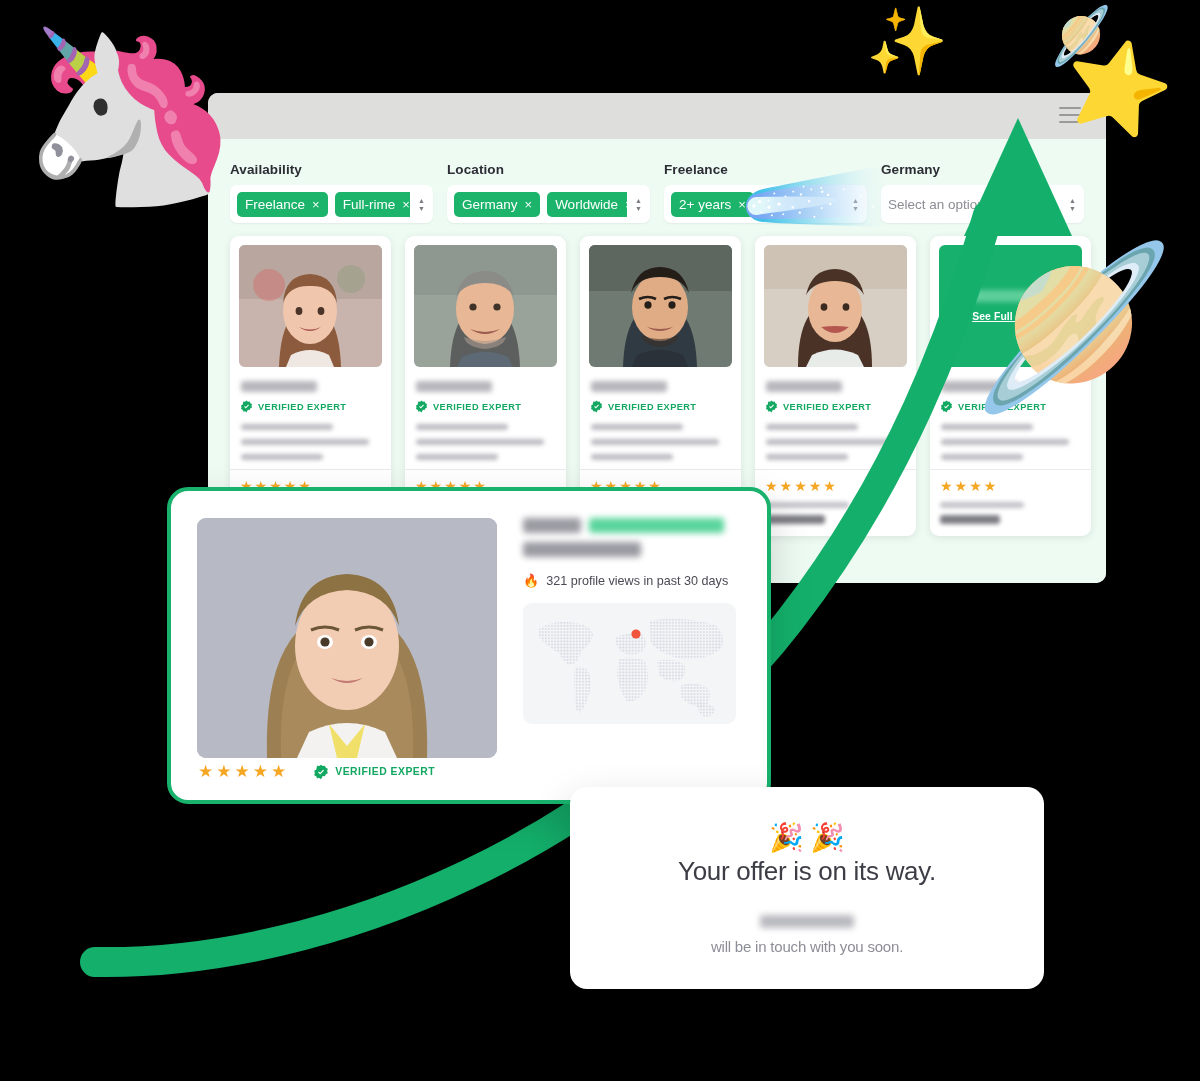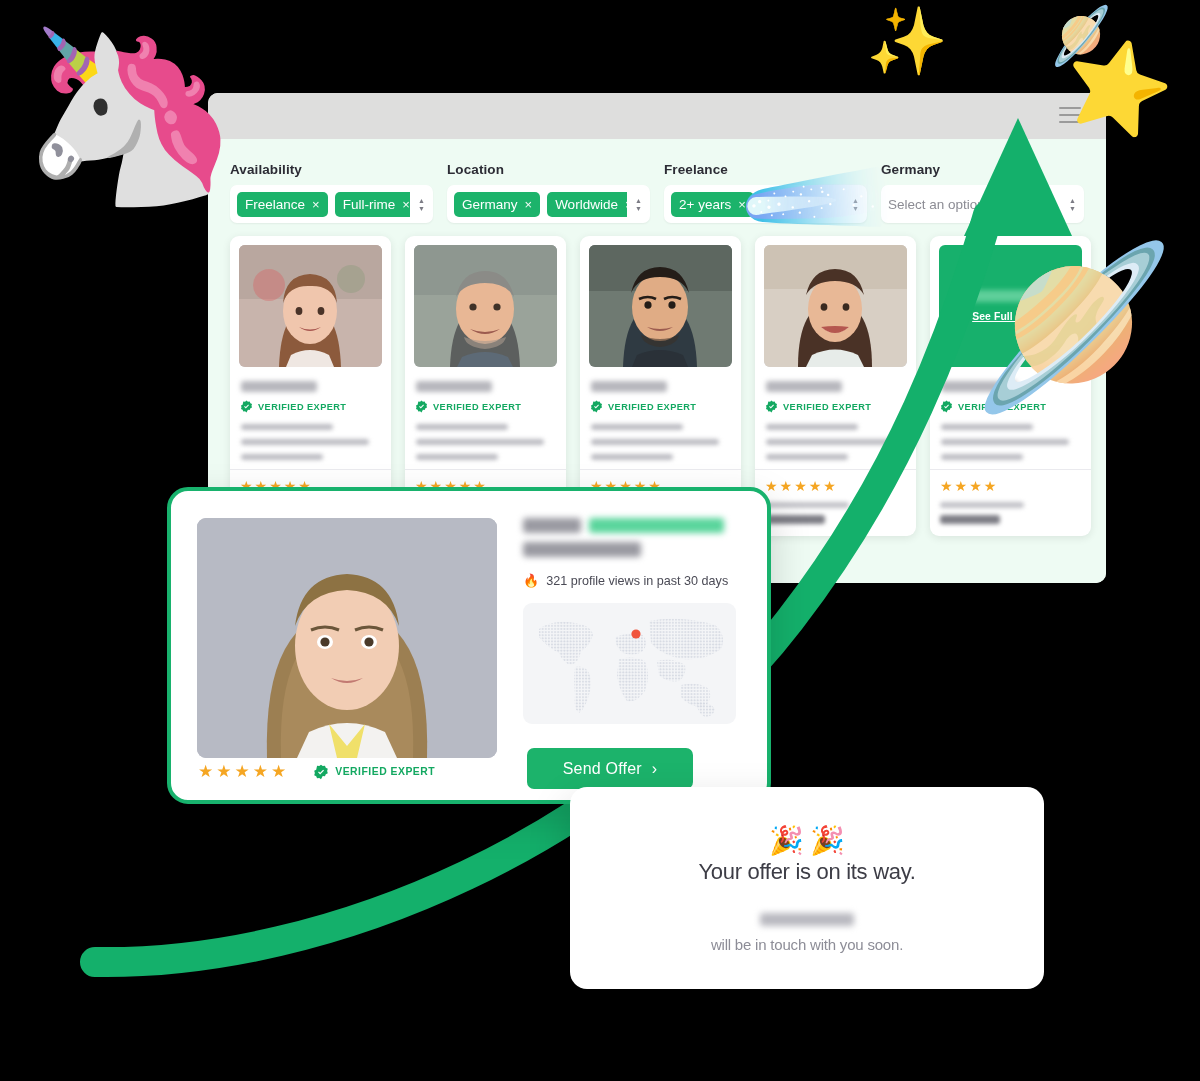--- a/index.html
+++ b/index.html
@@ -102,21 +102,21 @@
               font-size:16px;font-family:inherit;display:flex;align-items:center;
               justify-content:center;gap:10px;letter-spacing:.2px;}
 
   
   .toast{position:absolute;left:570px;top:787px;width:474px;height:202px;
          background:#fff;border-radius:17px;box-shadow:0 16px 42px rgba(0,0,0,.18);
          display:flex;flex-direction:column;align-items:center;
          justify-content:center;box-sizing:border-box;padding:14px 20px;}
   .t-congrats{font-size:28px;font-weight:700;color:#10b567;letter-spacing:-.2px;
               display:flex;align-items:center;gap:6px;}
-  .t-sub{font-size:22px;color:#3d3d46;margin-top:2px;letter-spacing:-.3px;}
+  .t-sub{font-size:26px;color:#3d3d46;margin-top:2px;letter-spacing:-.3px;}
   .t-name{height:13px;width:94px;border-radius:3px;background:#b9b9c0;
           filter:blur(3.2px);margin:28px 0 10px 0;}
   .t-soon{font-size:15px;color:#8d8d97;letter-spacing:-.2px;}
   .emoji{position:absolute;line-height:1;pointer-events:none;}
   #arrow{position:absolute;left:0;top:0;width:1200px;height:1081px;}
 </style>
 </head>
 <body>
 
 <div id="stage">
@@ -477,24 +477,20 @@
       </div>
       <div class="dver">
         <svg style="width:16px;height:16px" viewBox="0 0 24 24">
           <path fill="#13a861" d="M12 1l2.6 2.1 3.3-.4 1.3 3.1 3 1.5-1 3.2 1 3.2-3 1.5-1.3 3.1-3.3-.4L12 23l-2.6-2.1-3.3.4-1.3-3.1-3-1.5 1-3.2-1-3.2 3-1.5L6.1 2.7l3.3.4z"></path>
           <path fill="#fff" d="M10.7 15.6l-3.1-3.1 1.3-1.3 1.8 1.8 4.5-4.5 1.3 1.3z"></path>
         </svg>
         <span class="dvtext">VERIFIED EXPERT</span>
       </div>
     </div>
 
-    <button class="send-offer">
-      <span>Send Offer</span>
-      <span>›</span>
-    </button>
   </div>
 
   <div class="toast">
     <div class="t-congrats">
       <span>🎉</span>
       <span>🎉</span>
     </div>
     <div class="t-sub">Your offer is on its way.</div>
     <div class="t-name"></div>
     <div class="t-soon">will be in touch with you soon.</div>

